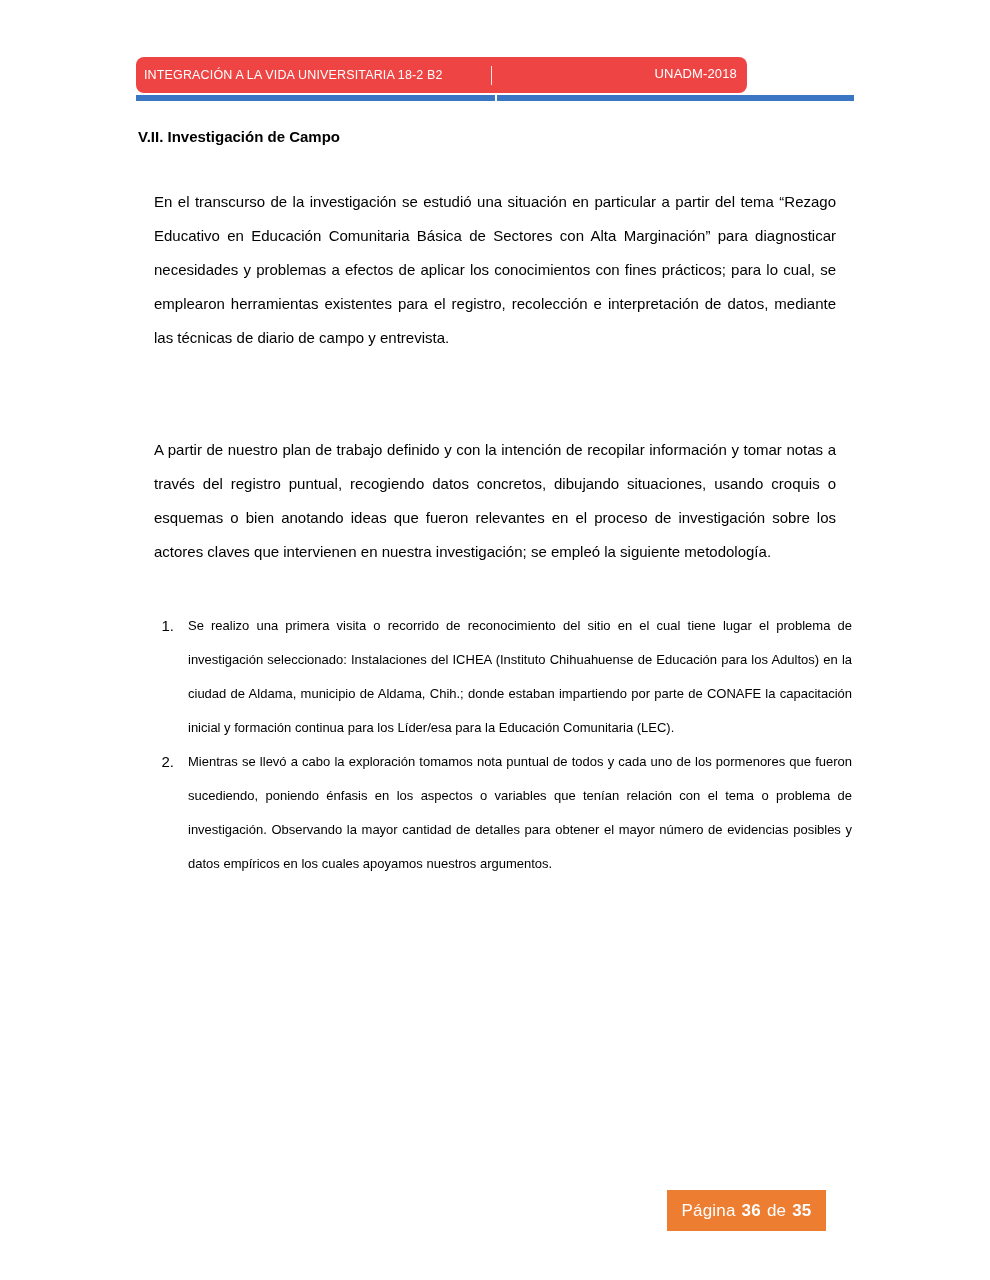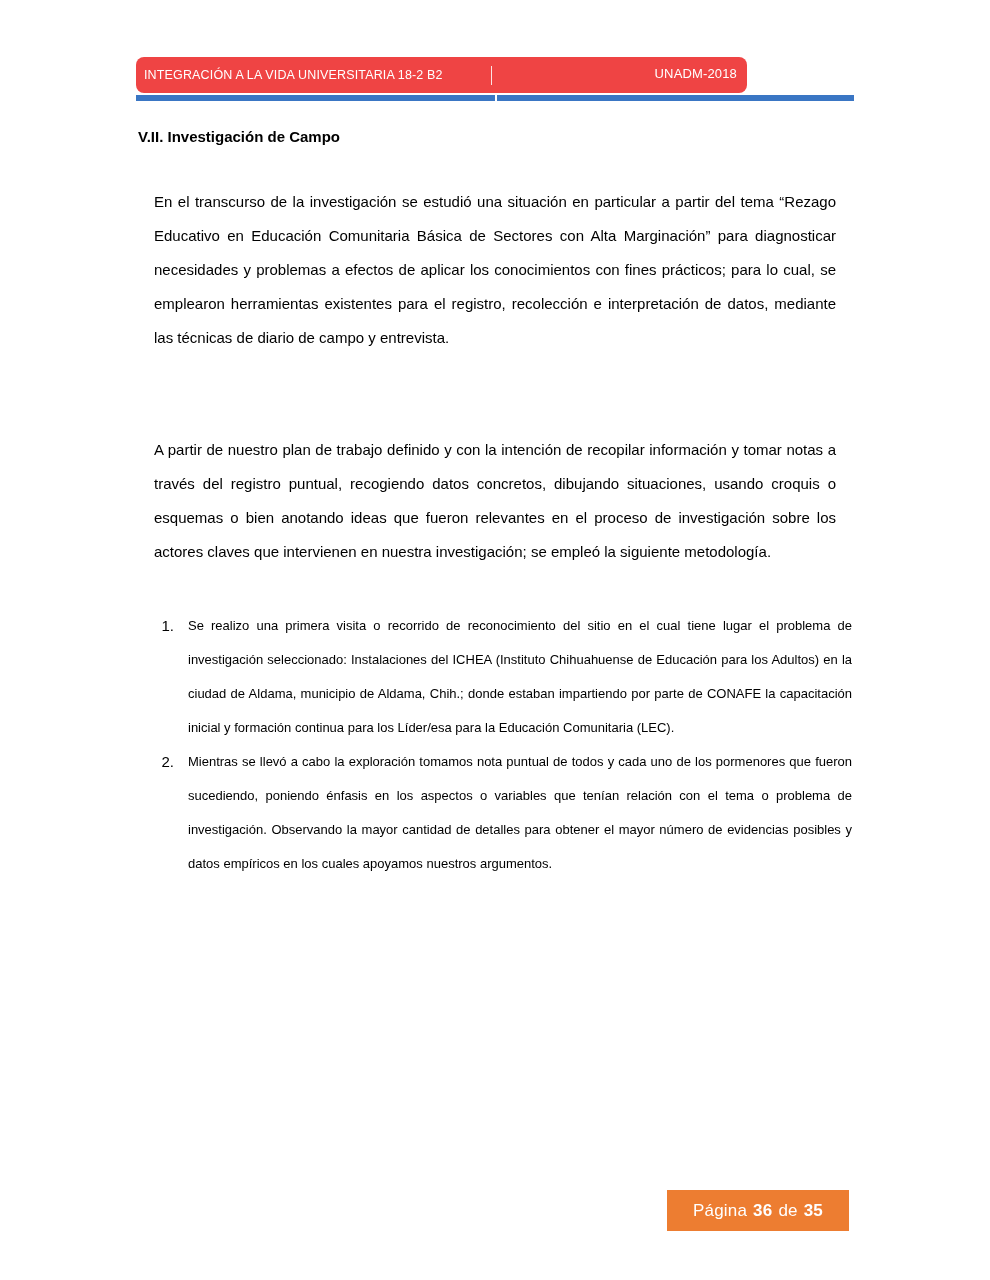--- a/index.html
+++ b/index.html
@@ -124,21 +124,21 @@
     text-align: right;
     font-size: 15px;
     line-height: 34px;
   }
 
   
   .page-badge {
     position: absolute;
     left: 667px;
     top: 1190px;
-    width: 182px;
+    width: 159px;
     height: 41px;
     background: #ED7D31;
     color: #ffffff;
     display: flex;
     align-items: center;
     justify-content: center;
     font-size: 17px;
     letter-spacing: 0.2px;
   }
   .page-badge .lbl { font-weight: normal; }

